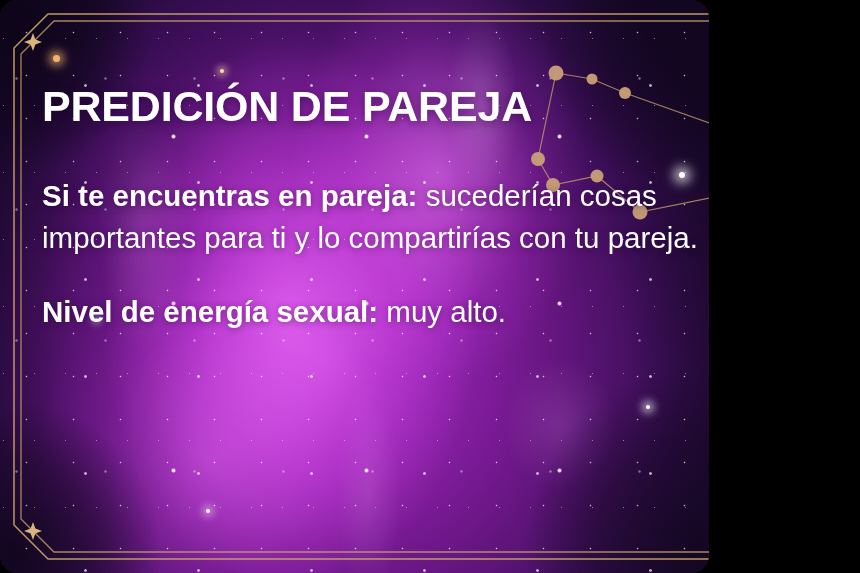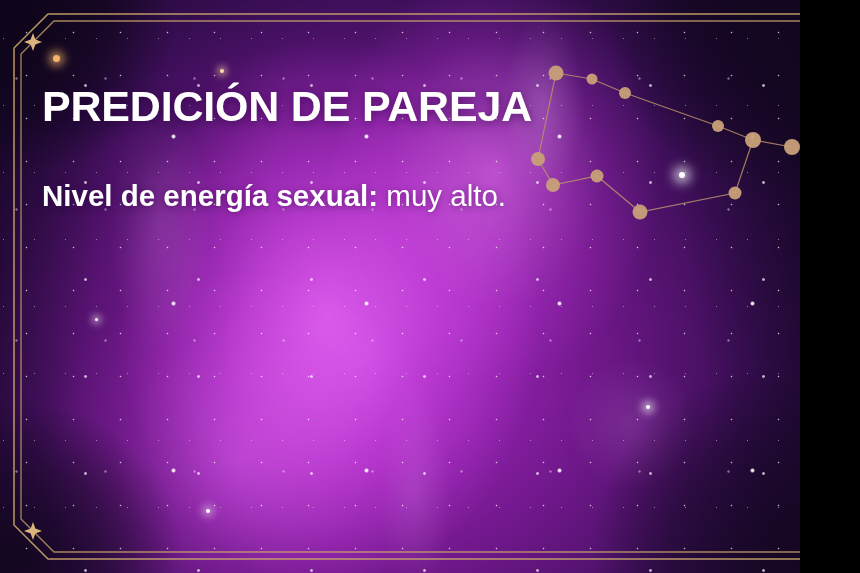--- a/index.html
+++ b/index.html
@@ -2,25 +2,26 @@
 <html><head>
 <meta charset="utf-8">
 <style>
   html, body {
     margin: 0;
     padding: 0;
     background: #000;
   }
   #poster {
     position: relative;
-    width: 800px;
+    width: 709px;
     height: 573px;
     overflow: hidden;
     font-family: "Liberation Sans", sans-serif;
     background: #1b0a2b;
+    border-radius: 18px;
   }
 
   
   .bg-layer { position: absolute; inset: 0; }
 
   .bg-base {
     background:
       radial-gradient(ellipse 70% 90% at 46% 62%, #a82ec6 0%, #8f21ab 22%, #6d1788 44%, #3f0f5c 68%, #210a36 88%, #170723 100%);
   }
   .bg-glow-a {
@@ -174,20 +175,23 @@
       <path d="M 33 33 L 35.4 39.6 L 42 42 L 35.4 44.4 L 33 51 L 30.6 44.4 L 24 42 L 30.6 39.6 Z"></path>
       <path d="M 827 33 L 829.4 39.6 L 836 42 L 829.4 44.4 L 827 51 L 824.6 44.4 L 818 42 L 824.6 39.6 Z"></path>
       <path d="M 33 522 L 35.4 528.6 L 42 531 L 35.4 533.4 L 33 540 L 30.6 533.4 L 24 531 L 30.6 528.6 Z"></path>
       <path d="M 827 522 L 829.4 528.6 L 836 531 L 829.4 533.4 L 827 540 L 824.6 533.4 L 818 531 L 824.6 528.6 Z"></path>
     </g>
   </svg>
 
   <div class="content">
     <h1 class="title">PREDICIÓN DE PAREJA</h1>
 
+    <p class="para">
+      <span class="lead">Si te encuentras en pareja:</span><span class="rest"> sucederían cosas importantes para ti y lo compartirías con tu pareja.</span>
+    </p>
 
 
     <p class="para">
       <span class="lead">Nivel de energía sexual:</span><span class="rest"> muy alto.</span>
     </p>
   </div>
 
 </div>
 
 </body></html>

